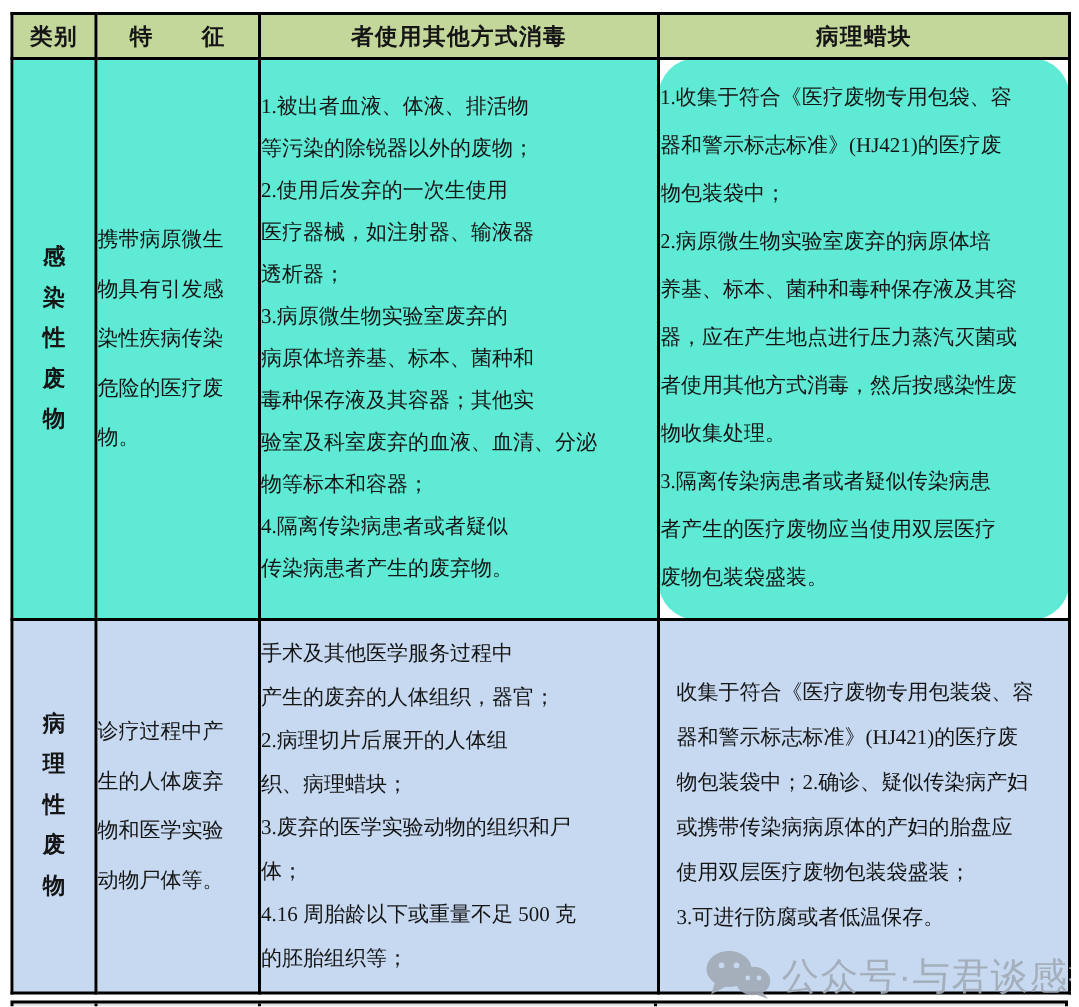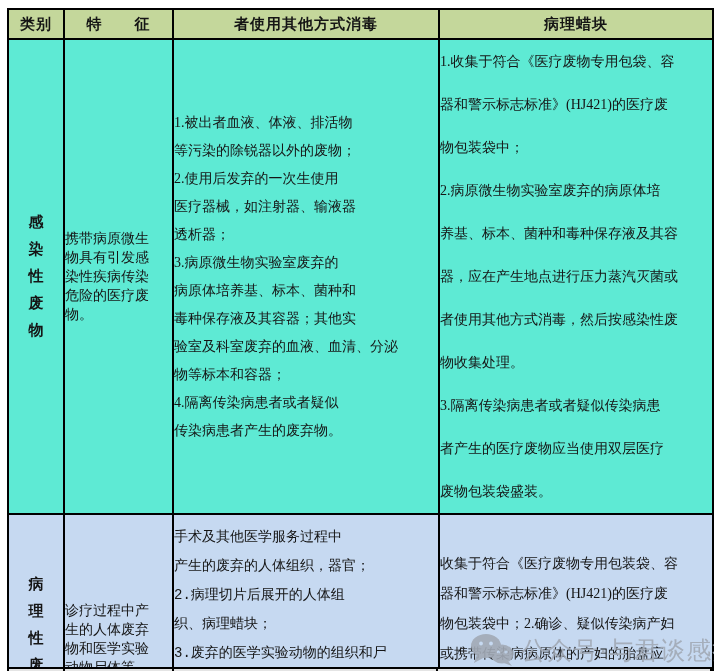--- a/index.html
+++ b/index.html
@@ -31,37 +31,37 @@
   }
   tr.row-gray td{background:#5eead4;}
   tr.row-blue td{background:#c6d9f1;}
   td.cat{
     font-weight:bold;font-size:15px;
     text-align:center;vertical-align:middle;
     white-space:pre-line;line-height:27px;
   }
   td.feat{
     font-size:14px;vertical-align:middle;
-    white-space:pre-line;line-height:19px;
+    white-space:pre-line;line-height:33px;
     padding:0 4px 0 8px;
   }
   td.comp{
     font-size:14px;vertical-align:middle;
     white-space:pre-line;
     padding:0 4px 0 7px;
   }
   tr.row-gray td.comp{line-height:28px;}
-  tr.row-blue td.comp{line-height:29px;font-family:Liberation Mono, monospace;}
+  tr.row-blue td.comp{line-height:29px;}
   td.coll{
     font-size:14px;vertical-align:middle;
     white-space:pre-line;
     padding:0 4px 0 7px;
   }
-  tr.row-gray td.coll{line-height:43px;}
-  tr.row-blue td.coll{line-height:30px;}
+  tr.row-gray td.coll{line-height:32px;border-radius:25px;}
+  tr.row-blue td.coll{line-height:30px;padding-left:11px;}
   .next-row-sliver{
     position:absolute;left:7px;top:667px;
     width:701px;height:12px;
     background:#e4e4e4;
     border:2px solid #000;
     display:flex;
   }
   .next-row-sliver .c{border-right:2px solid #000;height:100%;}
   .next-row-sliver .c1{width:54px;}
   .next-row-sliver .c2{width:107px;}

